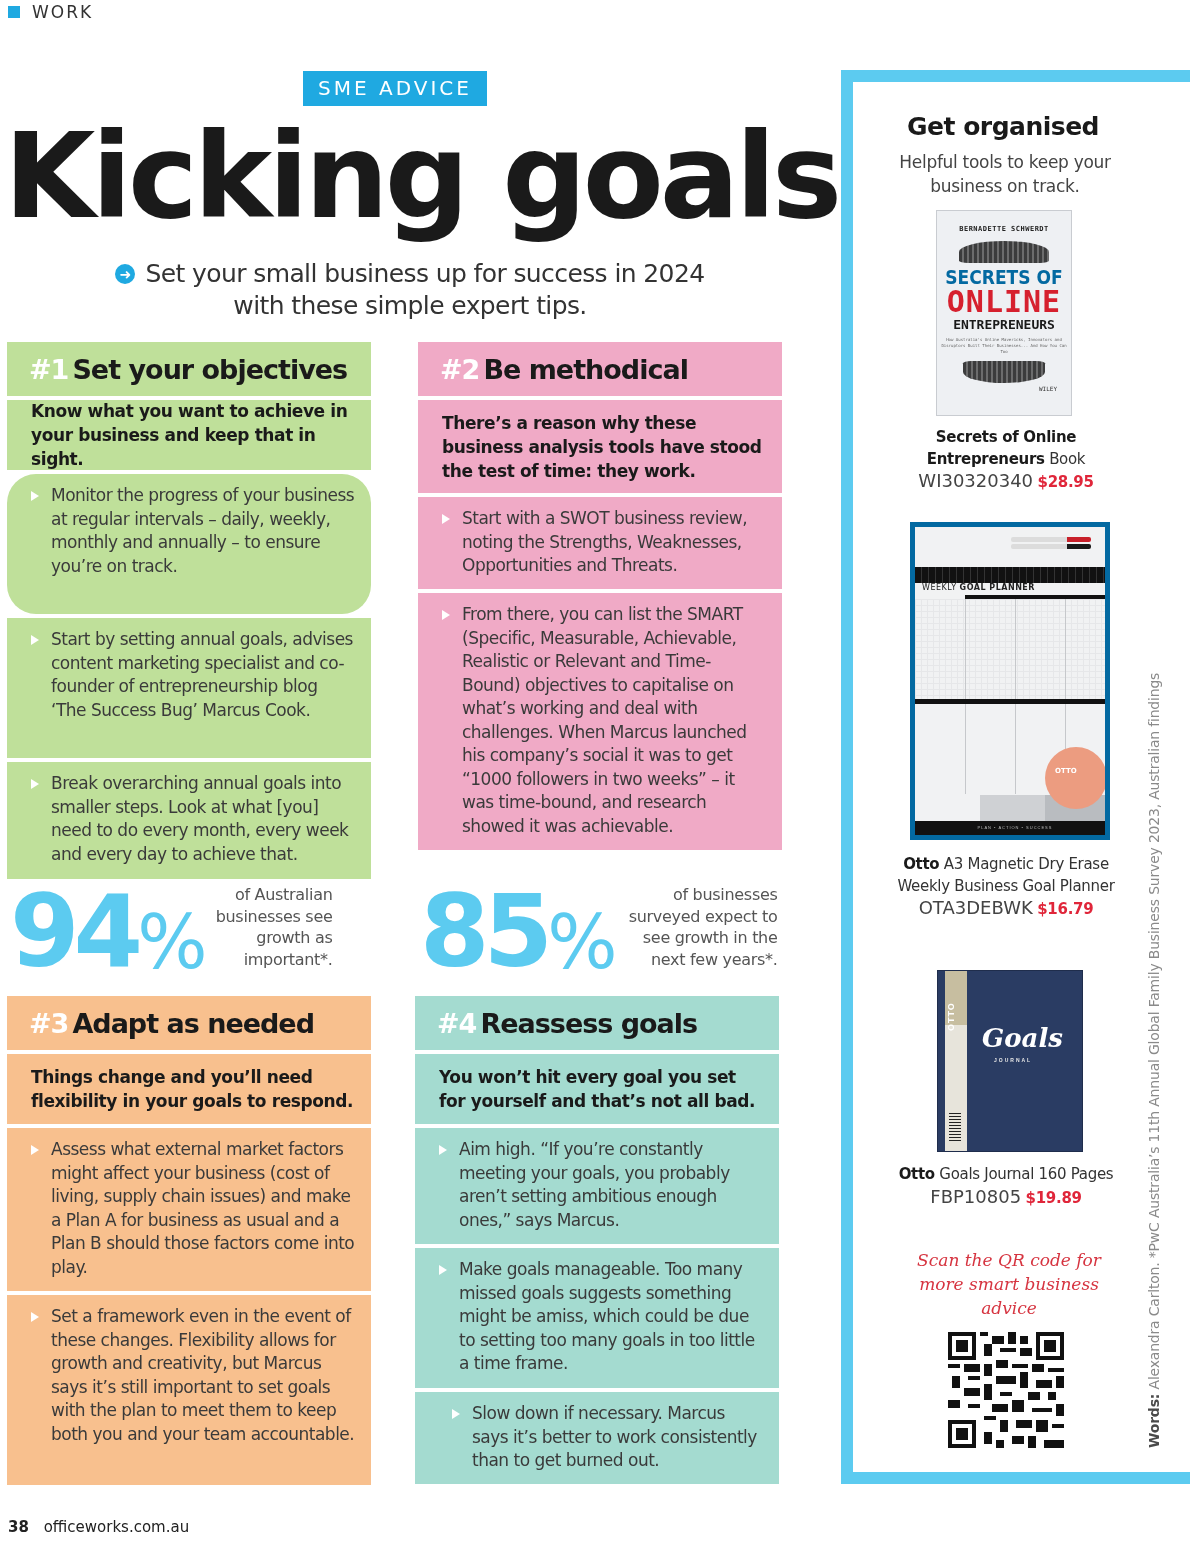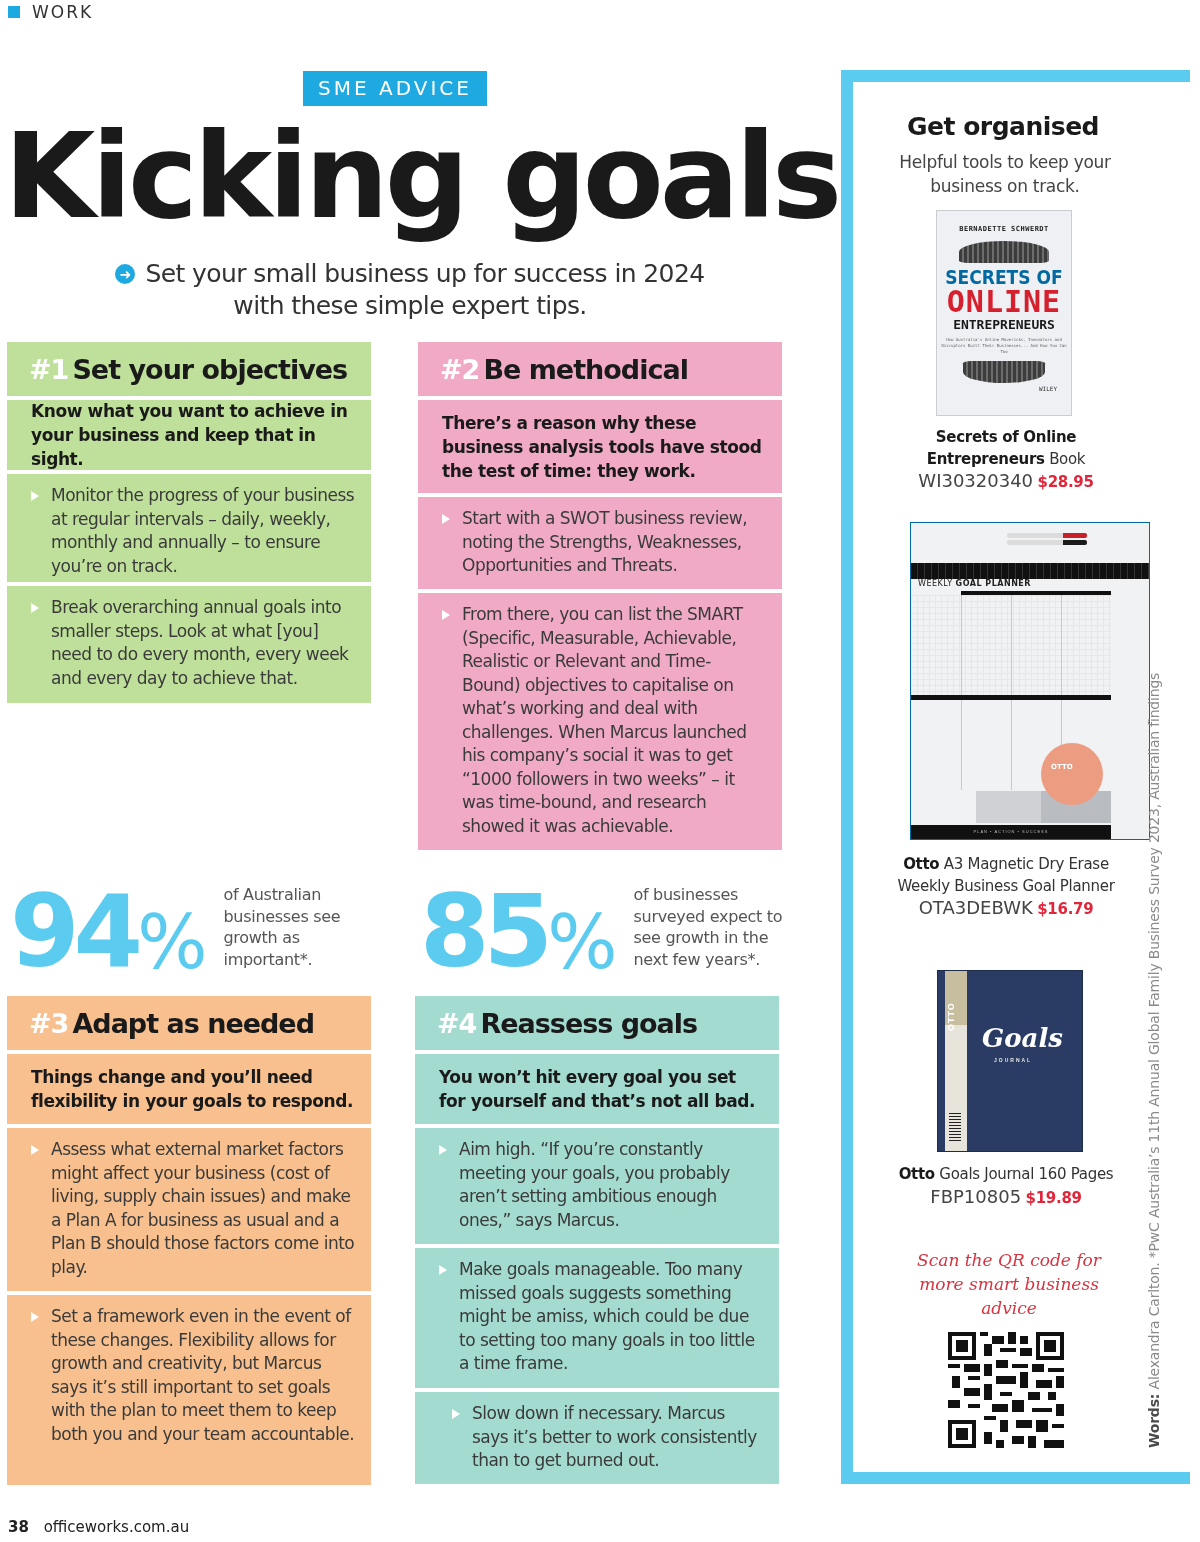--- a/index.html
+++ b/index.html
@@ -29,38 +29,38 @@
   .tip .btxt { font-size: 17px; line-height: 23.5px; color: #3a3a3a; font-family: "DejaVu Sans", sans-serif; letter-spacing: -0.5px; }
 
   .green .cell { background: #bfe09a; }
   .pink .cell { background: #f0aac6; }
   .orange .cell { background: #f8c08e; }
   .teal .cell { background: #a4dbd0; }
 
   .stat { position: absolute; display: flex; align-items: flex-start; }
   .stat .big { color: #5ccbf0; font-weight: 700; font-size: 100px; line-height: 96px; letter-spacing: -6px; font-family: "DejaVu Sans", sans-serif; }
   .stat .pct { color: #5ccbf0; font-size: 74px; line-height: 80px; margin-top: 18px; font-family: "DejaVu Sans", sans-serif; }
-  .stat .desc { font-size: 16px; line-height: 21.5px; color: #555; font-family: "DejaVu Sans", sans-serif; letter-spacing: -0.3px; margin-left: 16px; margin-top: 0; }
+  .stat .desc { font-size: 16px; line-height: 21.5px; color: #555; font-family: "DejaVu Sans", sans-serif; letter-spacing: -0.3px; margin-left: 0; margin-top: 0; text-align: right; }
 
   .sidebar { position: absolute; left: 841px; top: 70px; width: 349px; height: 1414px; border-left: 12px solid #5ccbf0; border-top: 12px solid #5ccbf0; border-bottom: 12px solid #5ccbf0; }
   .sb-title { position: absolute; left: 853px; top: 112px; width: 300px; text-align: center; font-size: 25px; font-weight: 700; color: #1a1a1a; font-family: "DejaVu Sans", sans-serif; letter-spacing: -0.5px; }
   .sb-sub { position: absolute; left: 870px; top: 150px; width: 270px; text-align: center; font-size: 17px; line-height: 24px; color: #444; font-family: "DejaVu Sans", sans-serif; letter-spacing: -0.3px; }
 
   .product-img { position: absolute; }
   .book { left: 936px; top: 210px; width: 136px; height: 206px; background: #eef0f3; border: 1px solid #c9ccd1; text-align: center; font-family: "DejaVu Sans Mono", monospace; }
   .book .author { font-size: 7px; margin-top: 14px; color: #222; letter-spacing: 0.5px; font-weight: 700; text-align: center; }
   .book .orn { height: 22px; margin: 8px 22px 4px; background: repeating-linear-gradient(90deg, #1c1c1c 0 3px, #555 3px 5px); border-radius: 50% 50% 10% 10%; opacity: 0.85; }
   .book .l1 { font-size: 19px; font-weight: 700; color: #0369a1; line-height: 20px; font-family: "DejaVu Sans Condensed", "DejaVu Sans", sans-serif; }
   .book .l2 { font-size: 30px; font-weight: 700; color: #d6202e; line-height: 30px; letter-spacing: 1px; }
   .book .l3 { font-size: 13px; font-weight: 700; color: #1a1a1a; line-height: 16px; }
   .book .tiny { font-size: 4px; color: #666; line-height: 6px; margin-top: 4px; }
   .book .orn2 { height: 22px; margin: 6px 26px 2px; background: repeating-linear-gradient(90deg, #1c1c1c 0 3px, #555 3px 5px); border-radius: 10% 10% 50% 50%; opacity: 0.85; }
   .book .pub { font-size: 6px; text-align: right; margin-right: 14px; color: #333; }
 
-  .planner { left: 910px; top: 522px; width: 240px; height: 318px; background: #f1f2f3; border: 1px solid #0369a1; overflow: hidden; }
+  .planner { left: 910px; top: 522px; width: 200px; height: 318px; background: #f1f2f3; border: 5px solid #0369a1; overflow: hidden; }
   .planner .pens { position: absolute; left: 96px; top: 8px; width: 80px; height: 16px; }
   .planner .pen { height: 5px; margin: 2px 0; background: linear-gradient(90deg, #dcdcdc 0 70%, #c8202a 70% 100%); border-radius: 2px; }
   .planner .pen.blk { background: linear-gradient(90deg, #dcdcdc 0 70%, #1a1a1a 70% 100%); }
   .planner .band { position: absolute; left: 0; top: 40px; width: 100%; height: 16px; background: repeating-linear-gradient(90deg, #111 0 6px, #333 6px 7px); }
   .planner .ptitle { position: absolute; left: 7px; top: 56px; font-size: 8px; color: #222; letter-spacing: 0.5px; font-family: "DejaVu Sans", sans-serif; }
   .planner .ptitle b { font-weight: 700; }
   .planner .bar1 { position: absolute; left: 50px; top: 68px; width: 150px; height: 4px; background: #111; }
   .planner .grid { position: absolute; left: 0; top: 72px; width: 200px; height: 100px; background-image: linear-gradient(#dfe1e3 1px, transparent 1px), linear-gradient(90deg, #dfe1e3 1px, transparent 1px); background-size: 6px 6px; opacity: 0.6; }
   .planner .vline { position: absolute; width: 1px; background: #c6c8cb; }
   .planner .bar2 { position: absolute; left: 0; top: 172px; width: 200px; height: 5px; background: #111; }
@@ -107,23 +107,27 @@
 </p>
 
 <div class="tip green" style="left:7px; top:342px; width:364px;">
   <div class="cell title-cell" style="height:54px;">
     <span class="num">#1</span>
     <span class="ttl">Set your objectives</span>
   </div>
   <div class="cell intro-cell" style="height:70px;">
     <span class="intro">Know what you want to achieve in your business and keep that in sight.</span>
   </div>
-  <div class="cell bullet-cell" style="height:108px;">
+  <div class="cell bullet-cell" style="height:140px;border-radius:29px;">
     <span class="tri"></span>
     <span class="btxt">Monitor the progress of your business at regular intervals – daily, weekly, monthly and annually – to ensure you’re on track.</span>
+  </div>
+  <div class="cell bullet-cell" style="height:140px;">
+    <span class="tri"></span>
+    <span class="btxt">Start by setting annual goals, advises content marketing specialist and co-founder of entrepreneurship blog ‘The Success Bug’ Marcus Cook.</span>
   </div>
   <div class="cell bullet-cell" style="height:117px;">
     <span class="tri"></span>
     <span class="btxt">Break overarching annual goals into smaller steps. Look at what [you] need to do every month, every week and every day to achieve that.</span>
   </div>
 </div>
 
 <div class="tip pink" style="left:418px; top:342px; width:364px;">
   <div class="cell title-cell" style="height:54px;">
     <span class="num">#2</span>

